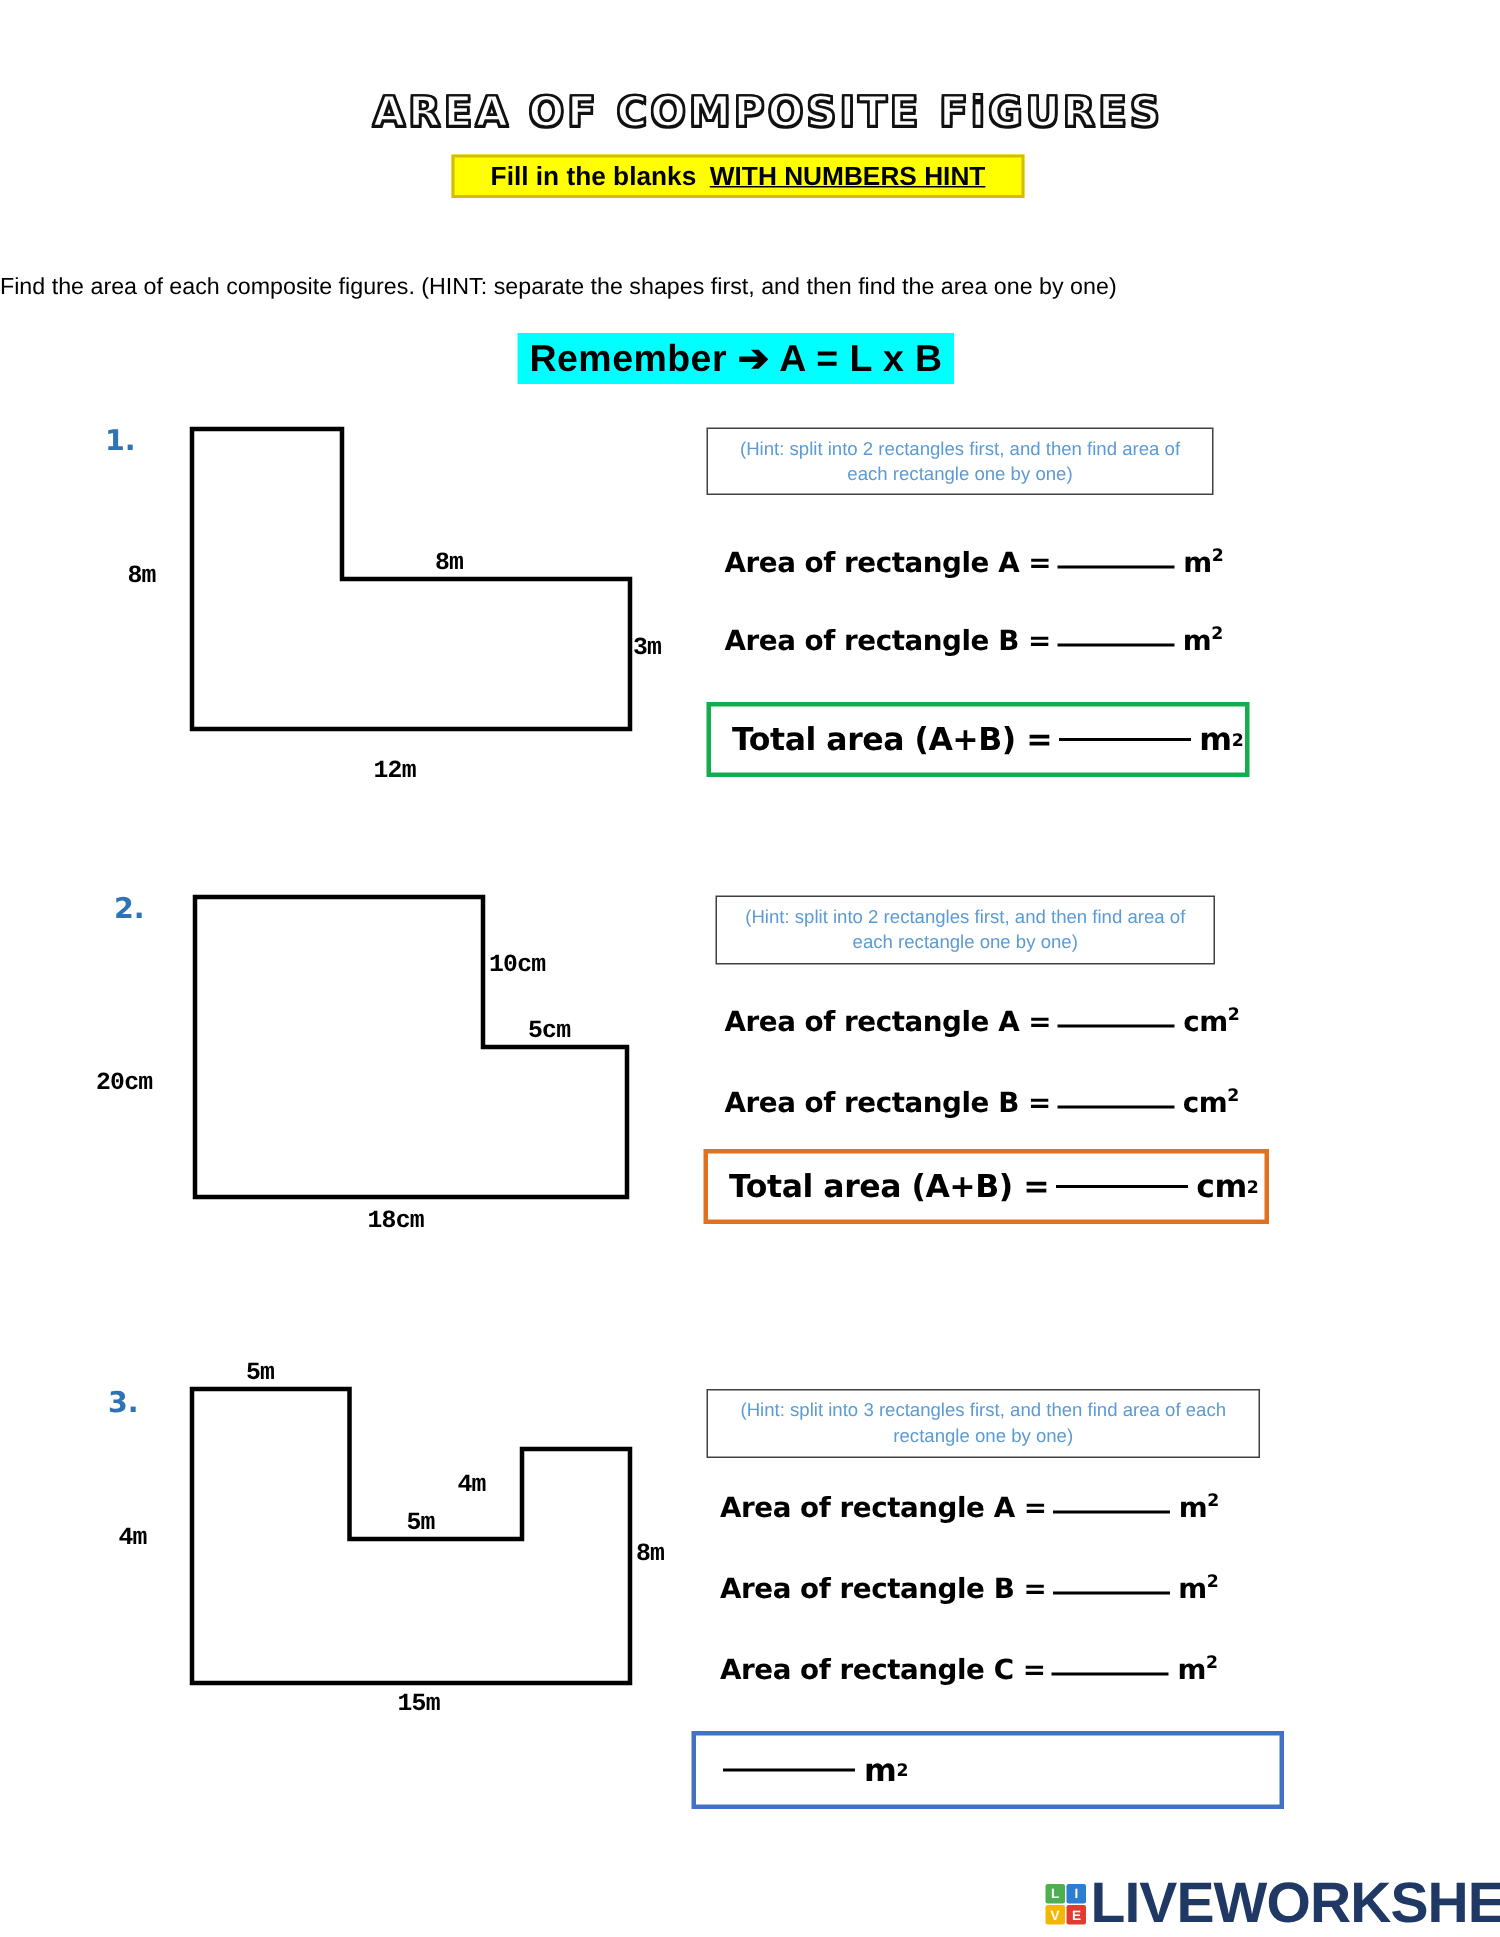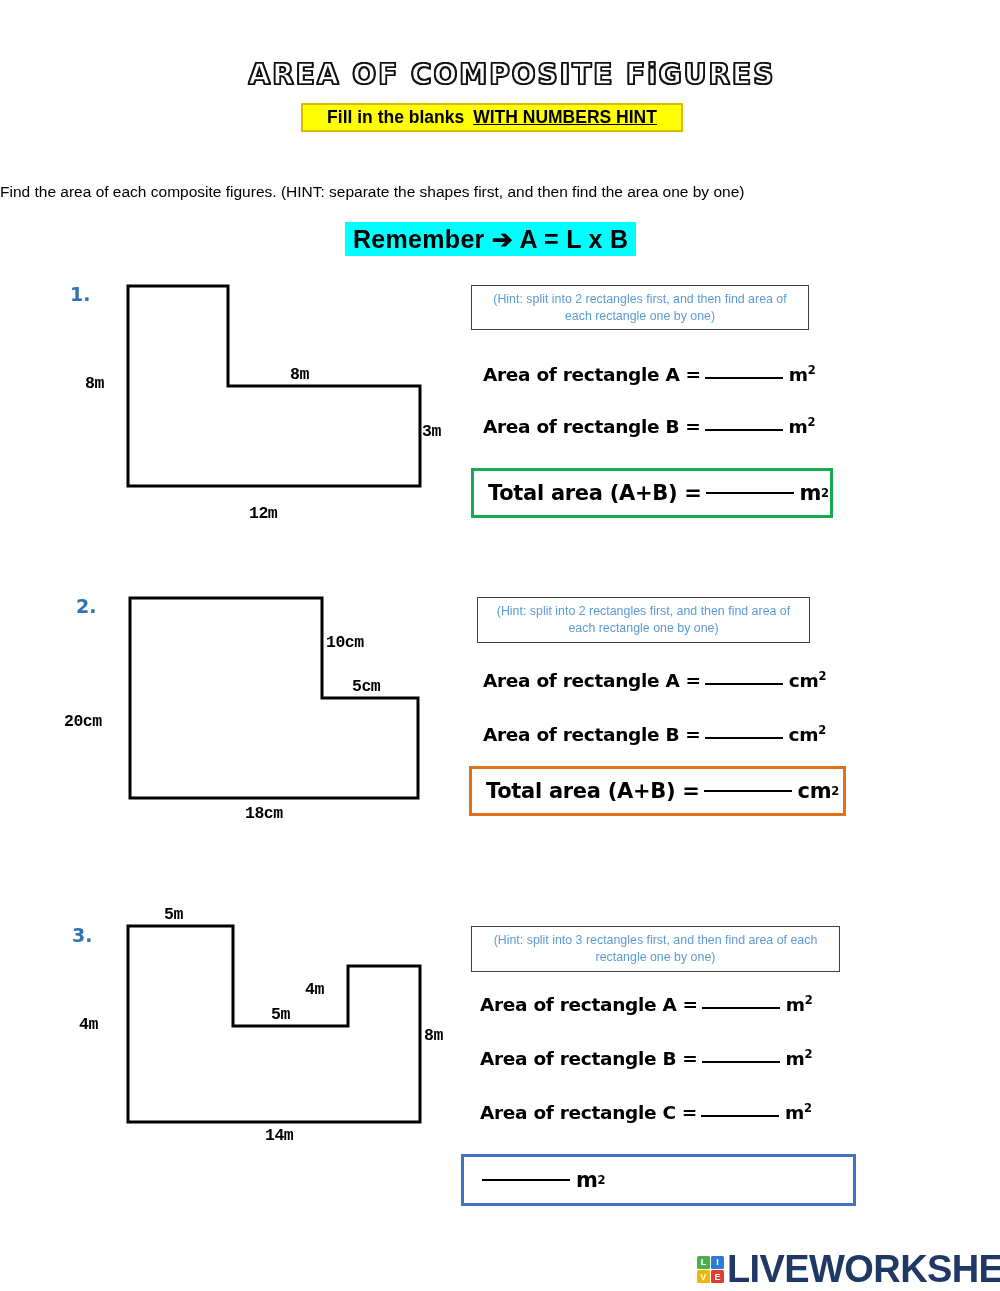--- a/index.html
+++ b/index.html
@@ -279,21 +279,21 @@
 
 <svg class="figure-svg" style="left:120px; top:918px;" width="320" height="220" viewBox="0 0 320 220">
   <polygon class="fig-outline" points="8,8 113,8 113,108 228,108 228,48 300,48 300,204 8,204"></polygon>
 </svg>
 
 <div class="dim-label" style="left:164px; top:905px;">5m</div>
 <div class="dim-label" style="left:79px; top:1015px;">4m</div>
 <div class="dim-label" style="left:271px; top:1005px;">5m</div>
 <div class="dim-label" style="left:305px; top:980px;">4m</div>
 <div class="dim-label" style="left:424px; top:1026px;">8m</div>
-<div class="dim-label" style="left:265px; top:1126px;">14m</div>
+<div class="dim-label" style="left:265px; top:1126px;">15m</div>
 
 <div class="hint-box" style="left:471px; top:926px; width:369px; height:46px;">(Hint: split into 3 rectangles first, and then find area of each rectangle one by one)</div>
 
 <div class="answer-line" style="left:480px; top:993px;">
   <span>Area of rectangle A =</span><span class="blank"></span><span class="unit">m</span><span class="sup">2</span>
 </div>
 
 <div class="answer-line" style="left:480px; top:1047px;">
   <span>Area of rectangle B =</span><span class="blank"></span><span class="unit">m</span><span class="sup">2</span>
 </div>

